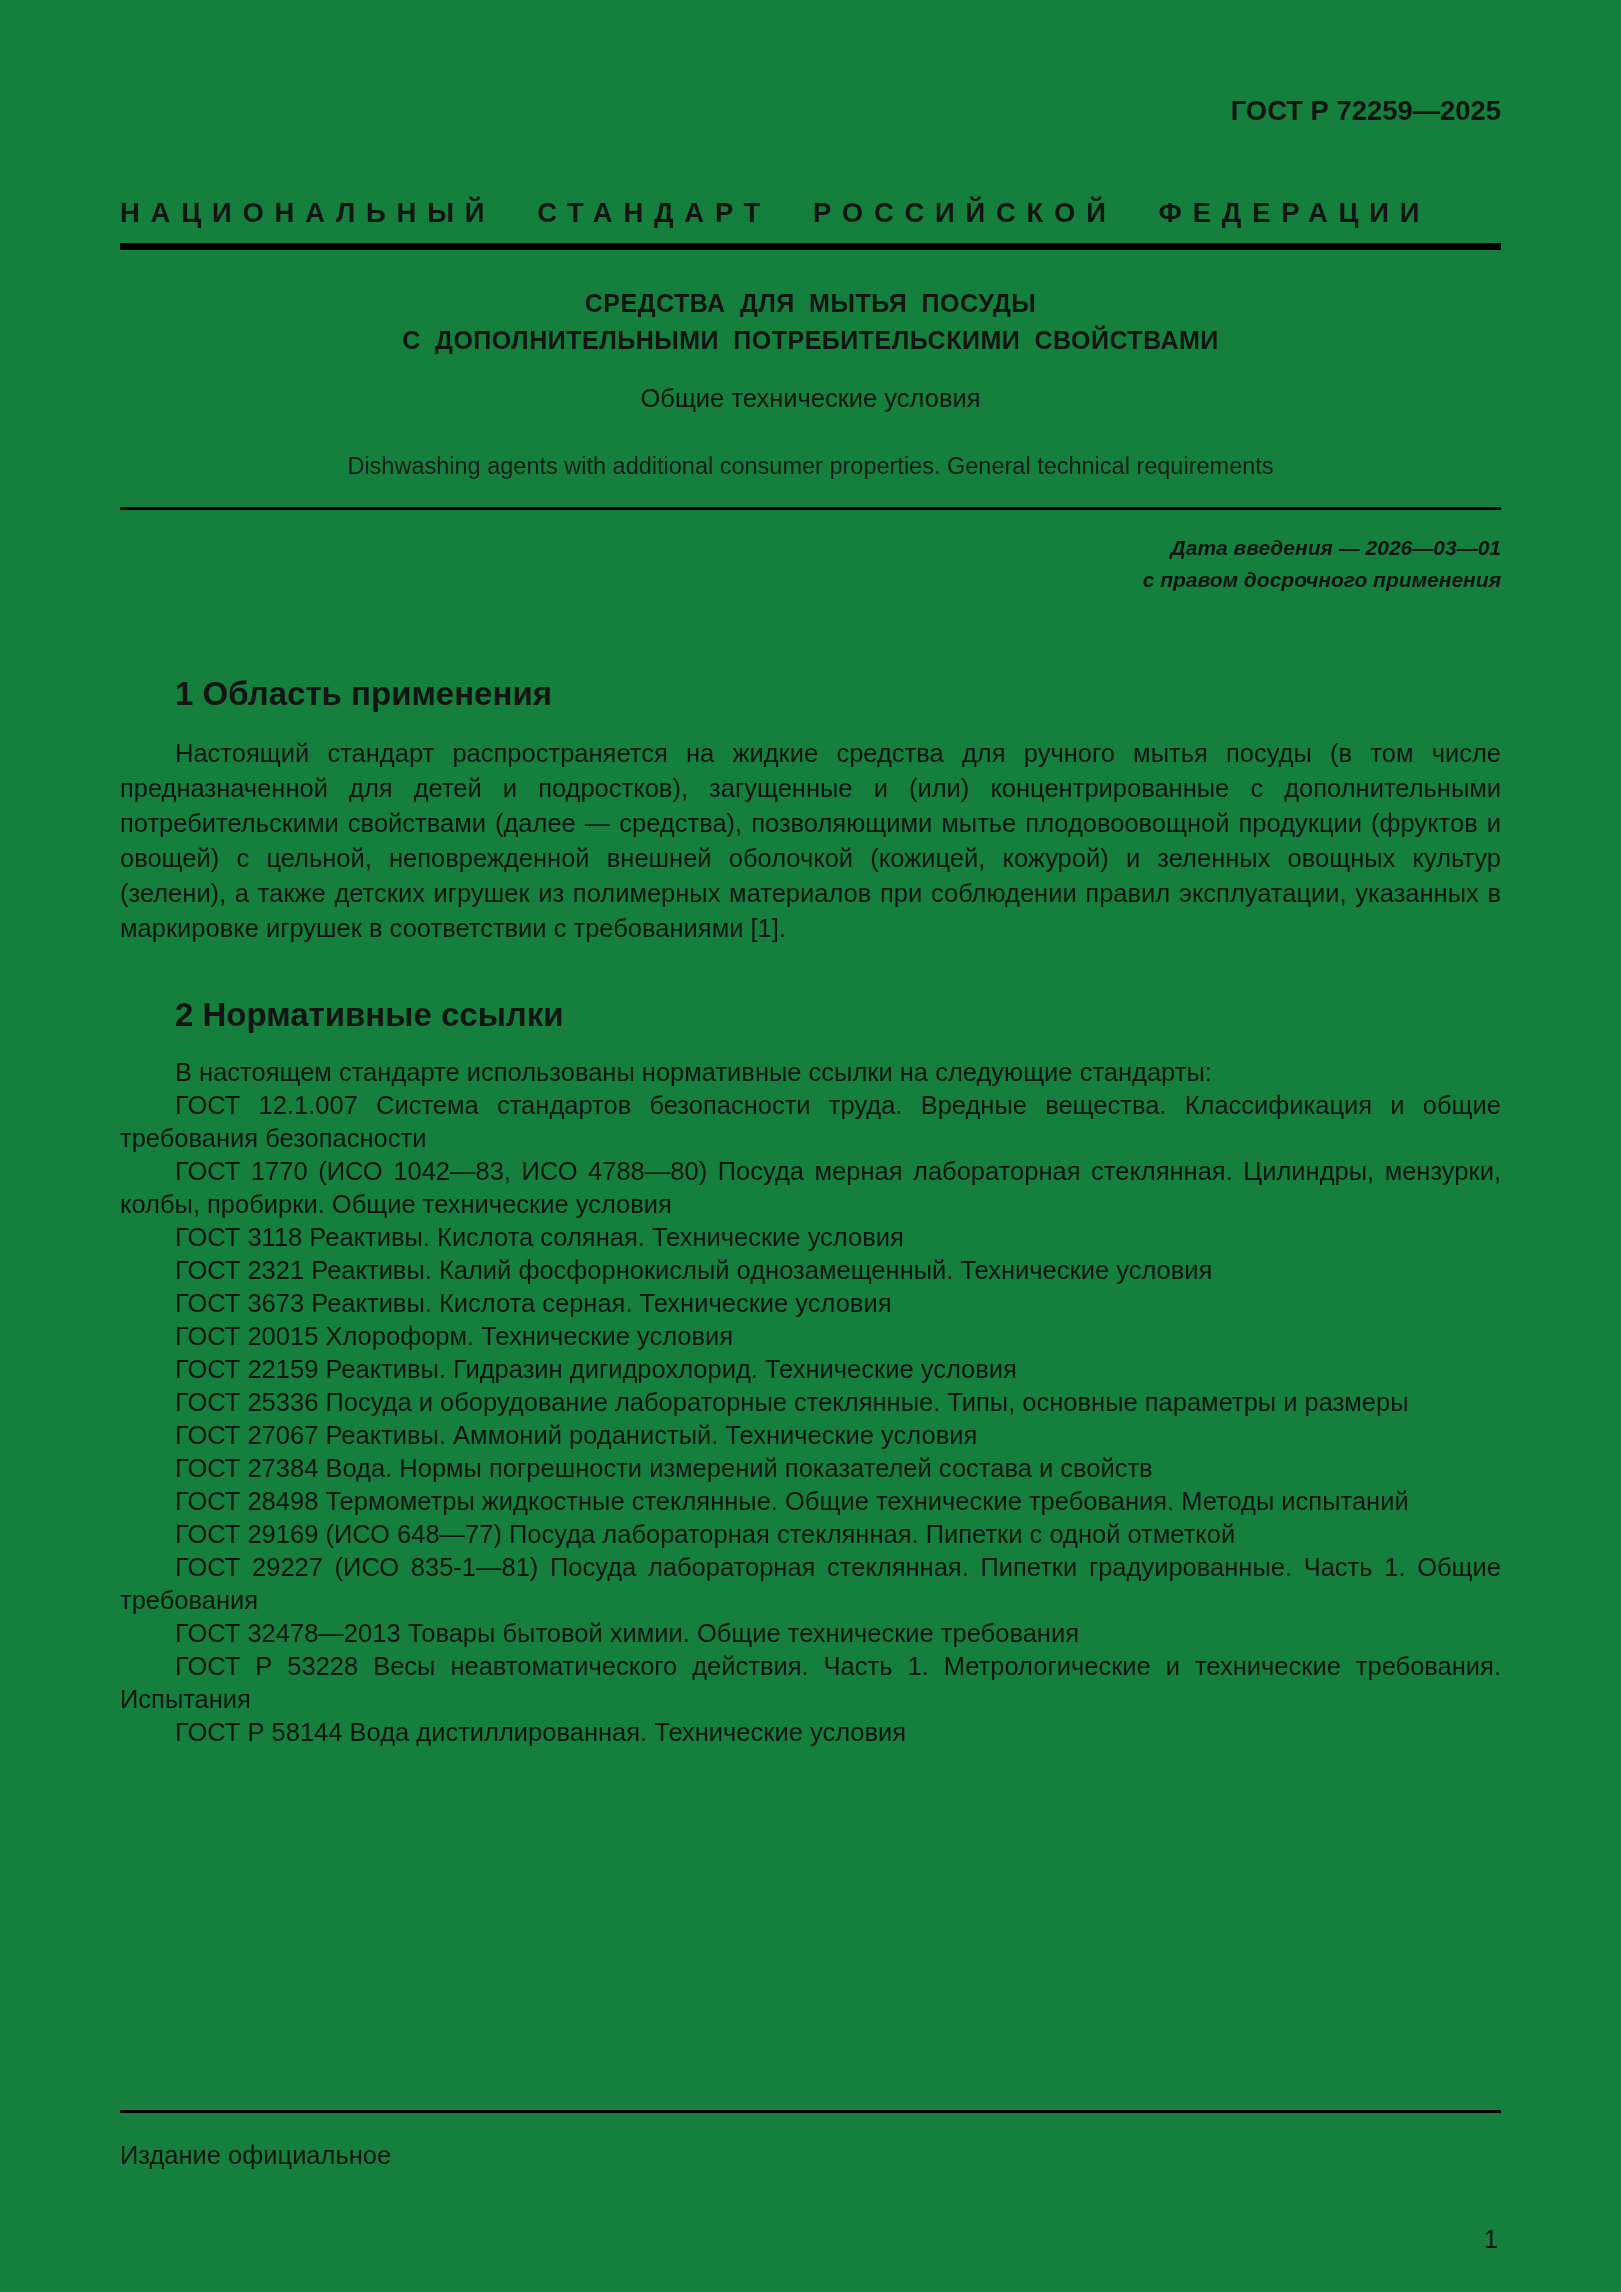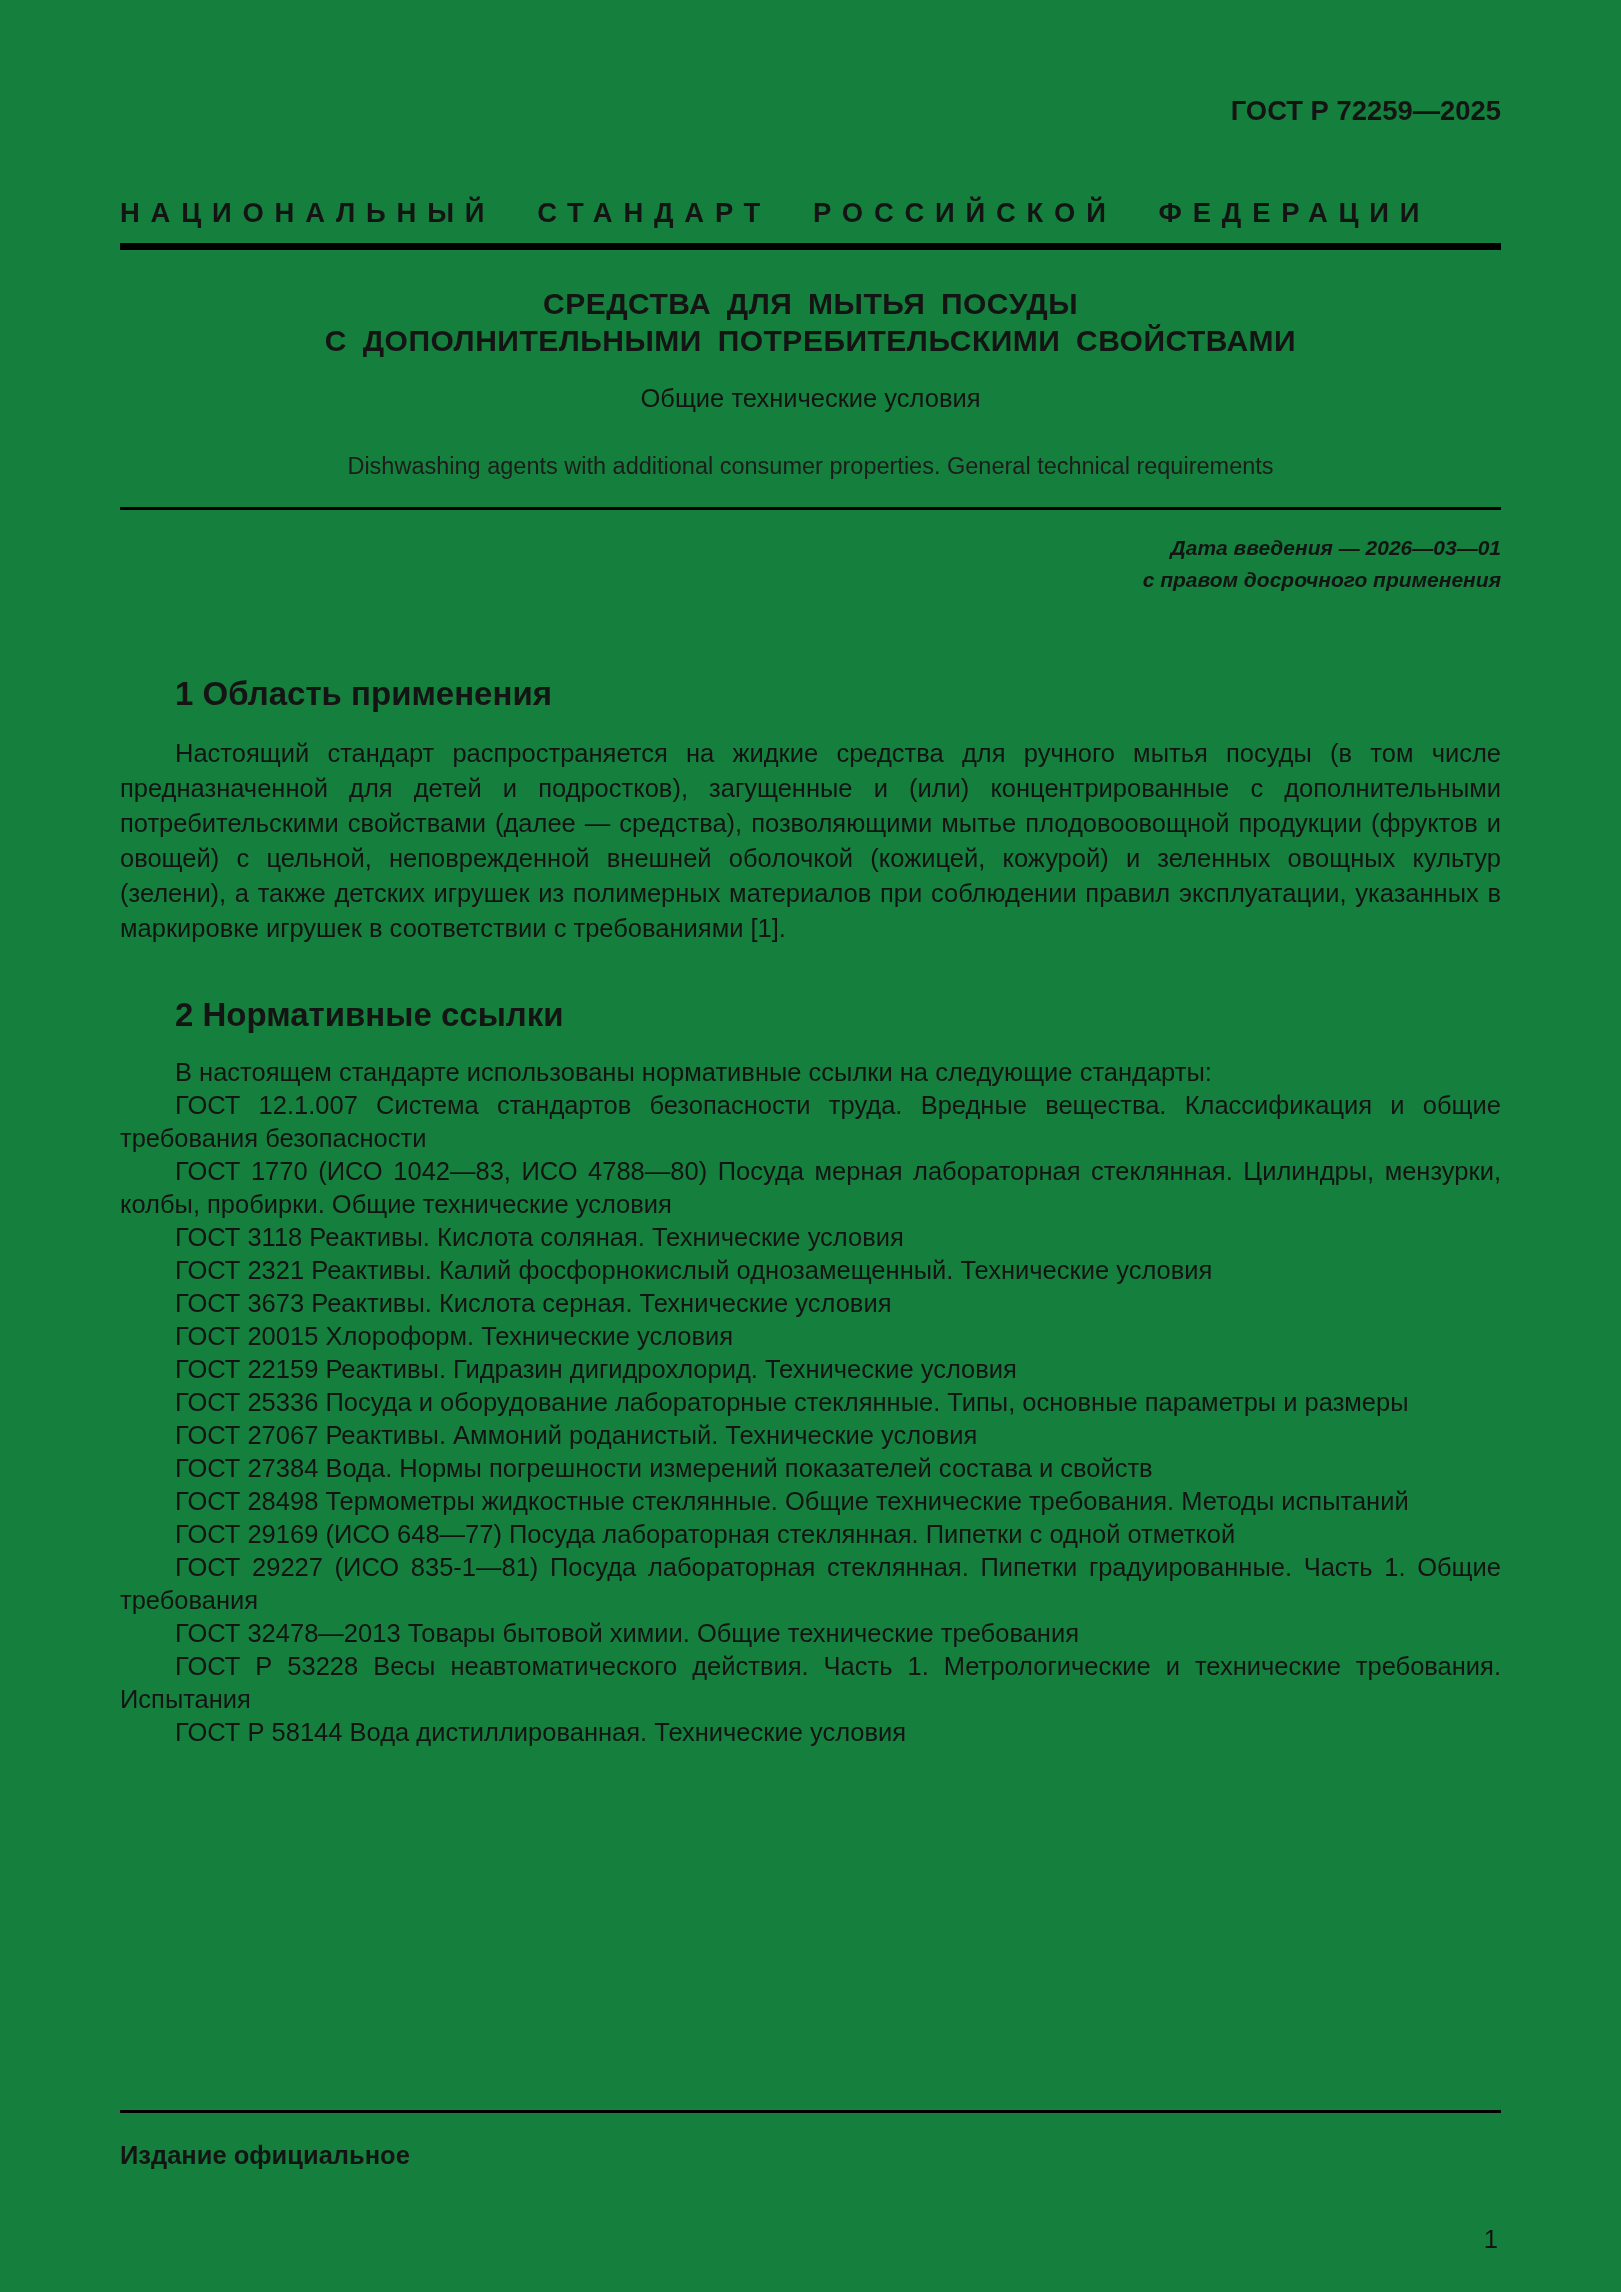--- a/index.html
+++ b/index.html
@@ -42,21 +42,21 @@
     height: 6.9px;
     background: #000;
     margin-top: 13.7px;
   }
   .title-block {
     text-align: center;
     margin-top: 35px;
   }
   .title-line {
     font-weight: bold;
-    font-size: 30px;
+    font-size: 25px;
     line-height: 37px;
     letter-spacing: 0.5px;
     word-spacing: 6.9px;
   }
   .subtitle {
     font-weight: normal;
     font-size: 25.5px;
     margin-top: 25.5px;
   }
   .title-en {
@@ -112,21 +112,21 @@
     left: 120px;
     right: 120px;
     bottom: 180px;
     height: 2.9px;
     background: #000;
   }
   .footer-note {
     position: absolute;
     left: 120px;
     bottom: 123px;
-    font-weight: bold;
+    font-weight: normal;
     font-size: 25.5px;
   }
   .page-number {
     position: absolute;
     right: 123px;
     bottom: 39px;
     font-size: 25.5px;
   }
 </style>
 </head>

